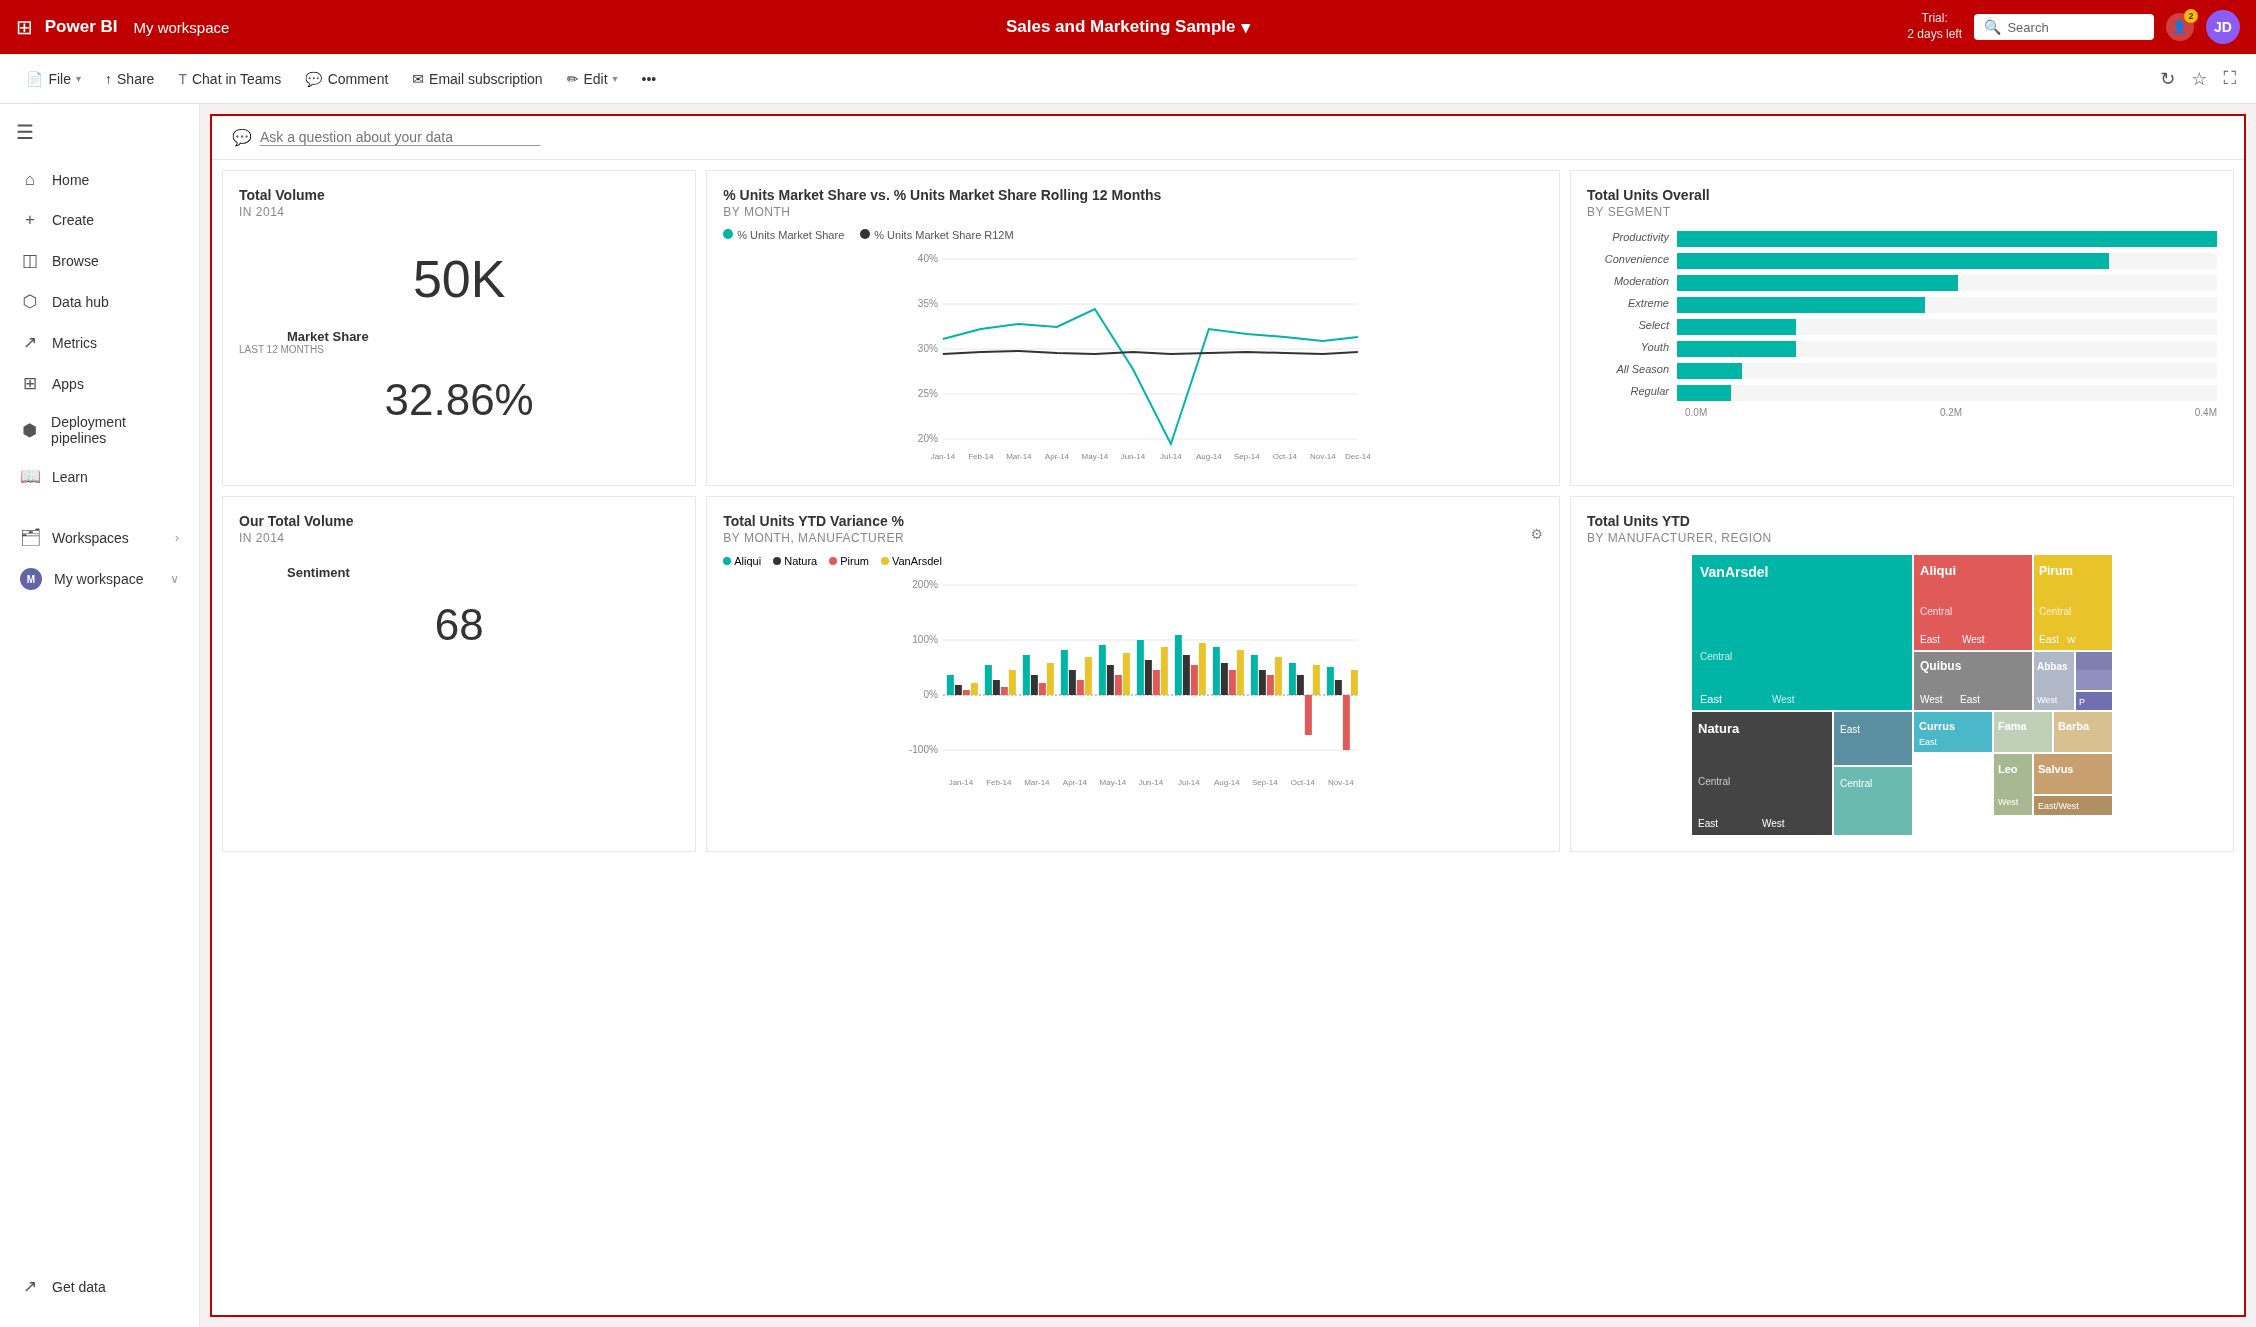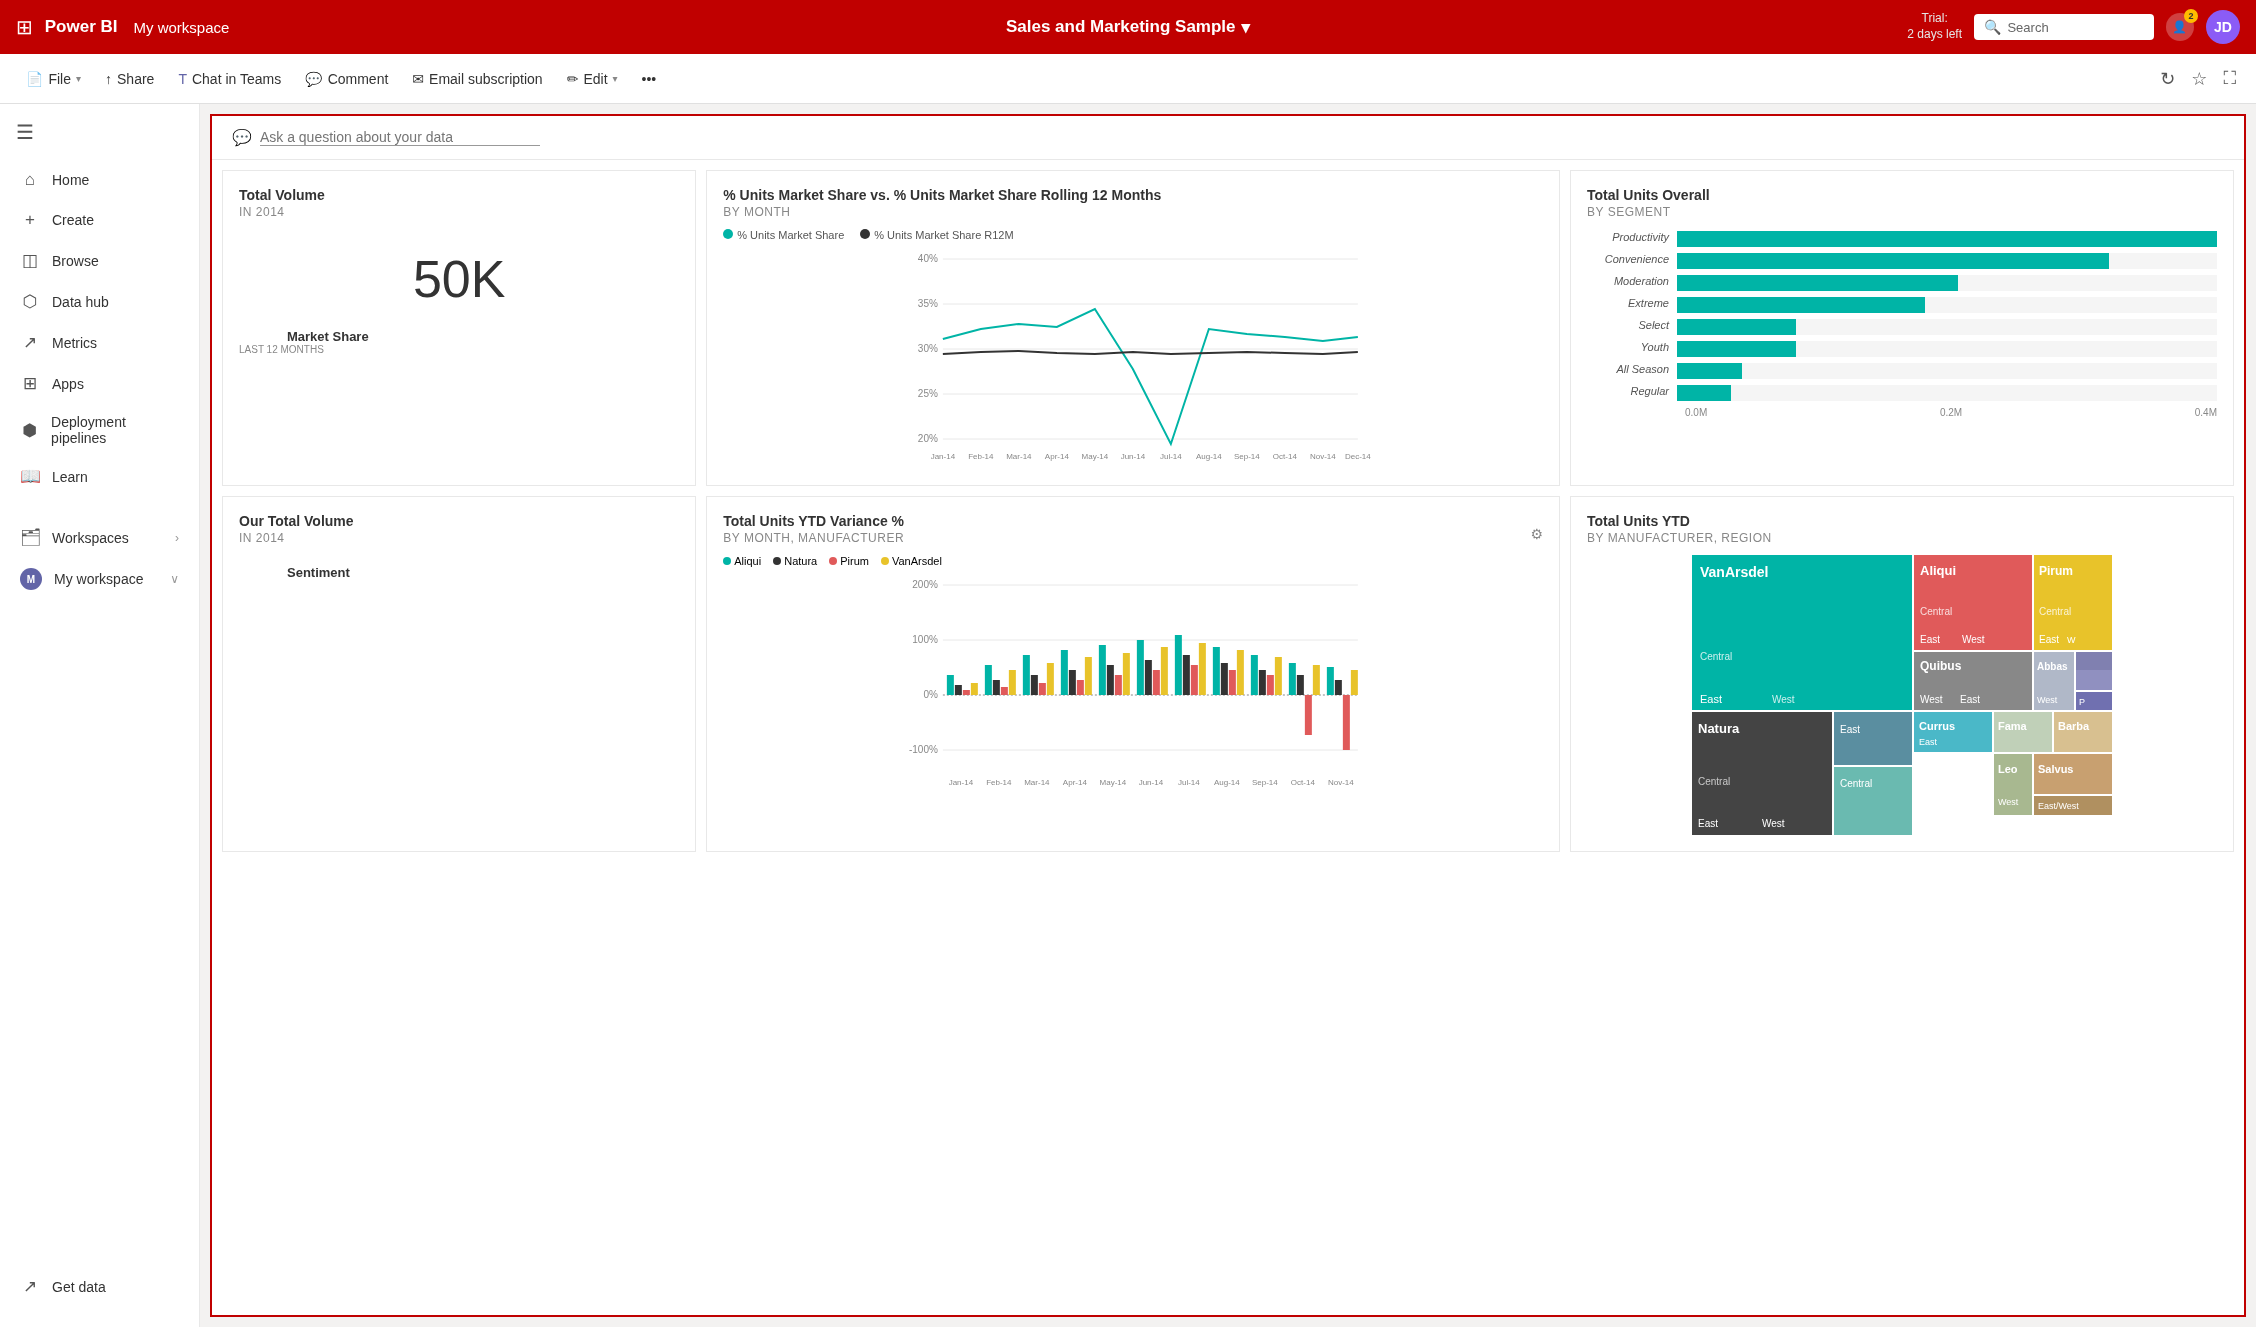--- a/index.html
+++ b/index.html
@@ -337,20 +337,21 @@
 
       <div class="dashboard-grid">
 
         <div class="widget">
           <div class="widget-title">Total Volume</div>
           <div class="widget-subtitle">IN 2014</div>
           <div class="big-number">50K</div>
 
           <div class="small-section-title">Market Share</div>
           <div class="small-section-sub">LAST 12 MONTHS</div>
+          <div class="medium-number">32.86%</div>
         </div>
 
         <div class="widget">
           <div class="widget-title">% Units Market Share vs. % Units Market Share Rolling 12 Months</div>
           <div class="widget-subtitle">BY MONTH</div>
           <div class="chart-legend">
             <span><span class="legend-dot" style="background:#00b4a6;"></span><span>% Units Market Share</span></span>
             <span><span class="legend-dot" style="background:#333;"></span><span>% Units Market Share R12M</span></span>
           </div>
 
@@ -446,20 +447,21 @@
               <span style="font-size:10px;color:#888;">0.4M</span>
             </div>
           </div>
         </div>
 
         <div class="widget">
           <div class="widget-title">Our Total Volume</div>
           <div class="widget-subtitle">IN 2014</div>
 
           <div class="small-section-title">Sentiment</div>
+          <div class="medium-number">68</div>
         </div>
 
         <div class="widget">
           <div style="display:flex;align-items:center;justify-content:space-between;">
             <div>
               <div class="widget-title">Total Units YTD Variance %</div>
               <div class="widget-subtitle">BY MONTH, MANUFACTURER</div>
             </div>
             <span style="color:#888;font-size:14px;cursor:pointer;">⚙</span>
           </div>

